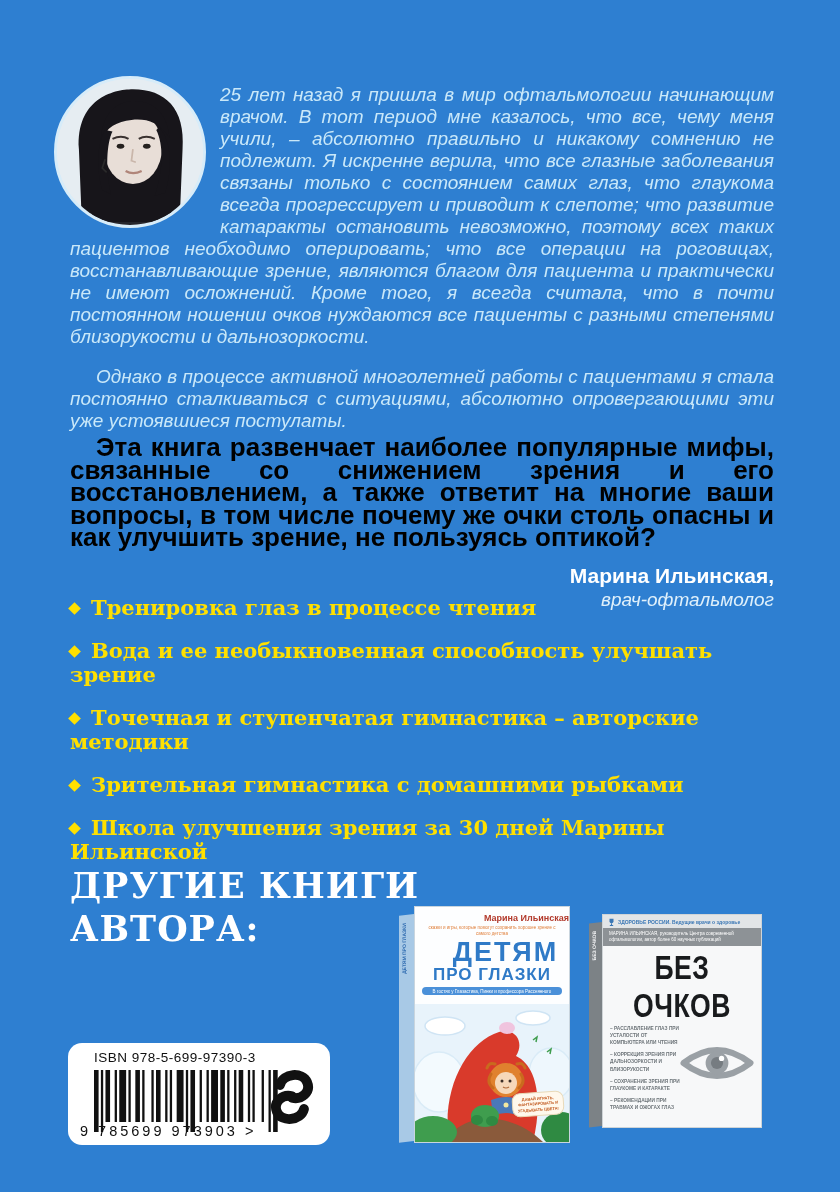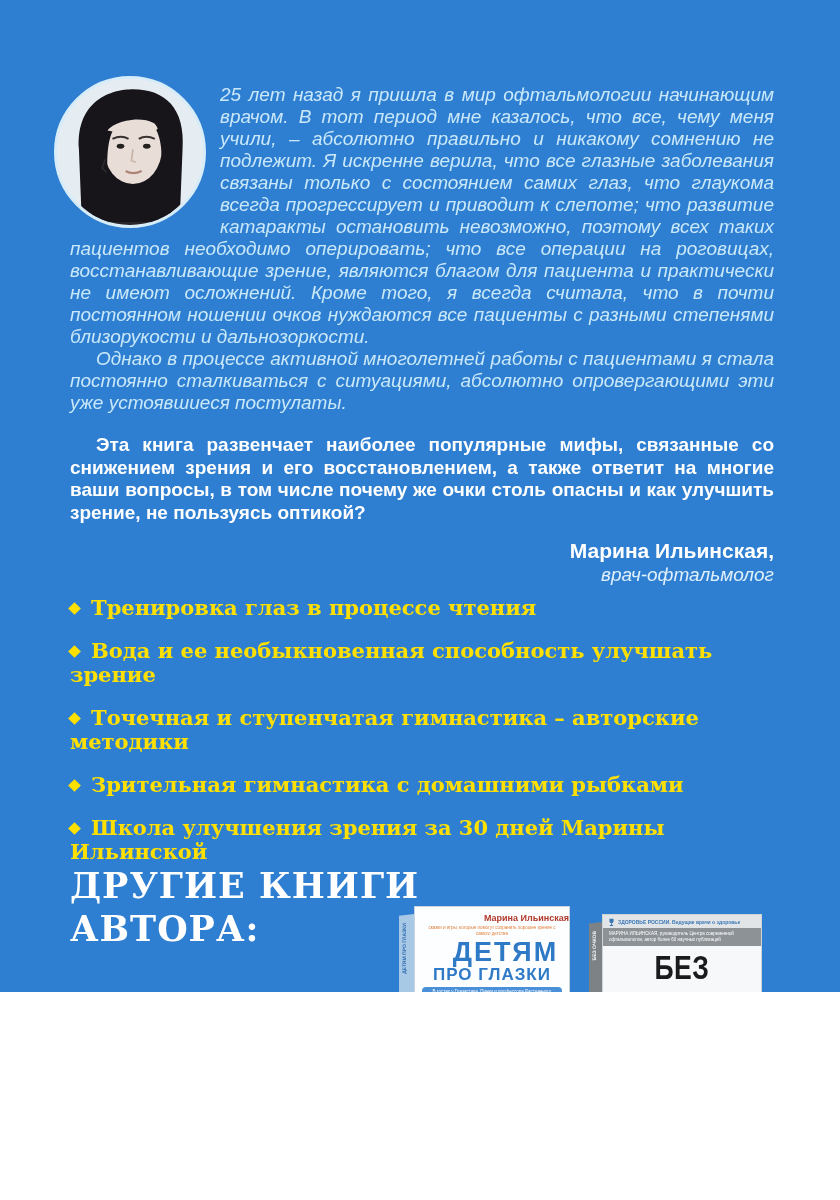--- a/index.html
+++ b/index.html
@@ -1,27 +1,27 @@
 <!DOCTYPE html>
 <html><head>
 <meta charset="utf-8">
 <style>
   html,body{margin:0;padding:0;}
-  .page{position:relative;width:840px;height:992px;background:#2e7fd1;overflow:hidden;
+  .page{position:relative;width:840px;height:1192px;background:#2e7fd1;overflow:hidden;
         font-family:"Liberation Sans",sans-serif;}
   
   .intro{position:absolute;left:70px;top:84px;width:704px;}
   .photo-float{float:left;width:152px;height:152px;margin:-8px 14px 8px -16px;}
   .photo{width:146px;height:146px;border-radius:50%;border:3px solid #d7ecf9;overflow:hidden;
          background:#e6edf2;}
   .photo svg{display:block;width:100%;height:100%;}
   .para{color:#c9e8f9;font-style:italic;font-size:19px;line-height:22px;text-align:justify;margin:0;}
   .para.indent{text-indent:26px;}
-  .para+.para{}
-  .para.bold{color:#ffffff;font-style:normal;font-weight:bold;font-size:19px;line-height:22.5px;margin-top:20px;}
+  .para+.para{margin-top:18px;}
+  .para.bold{color:#000000;font-style:normal;font-weight:bold;font-size:26px;line-height:22.5px;margin-top:4px;}
   .signature{text-align:right;margin-top:14px;}
   .sig-name{color:#ffffff;font-weight:bold;font-size:21px;line-height:25px;}
   .sig-role{color:#dff0fb;font-style:italic;font-size:19px;line-height:23px;}
   
   .features{position:absolute;left:70px;top:596px;width:712px;list-style:none;margin:0;padding:0;}
   .features li{color:#ffe000;font-family:"DejaVu Serif",serif;font-weight:bold;
                font-size:21px;line-height:24px;margin-bottom:19px;}
   .diamond{display:inline-block;width:9px;height:9px;background:#ffe000;
            transform:rotate(45deg);margin:0 12px 2px 0;}
   

